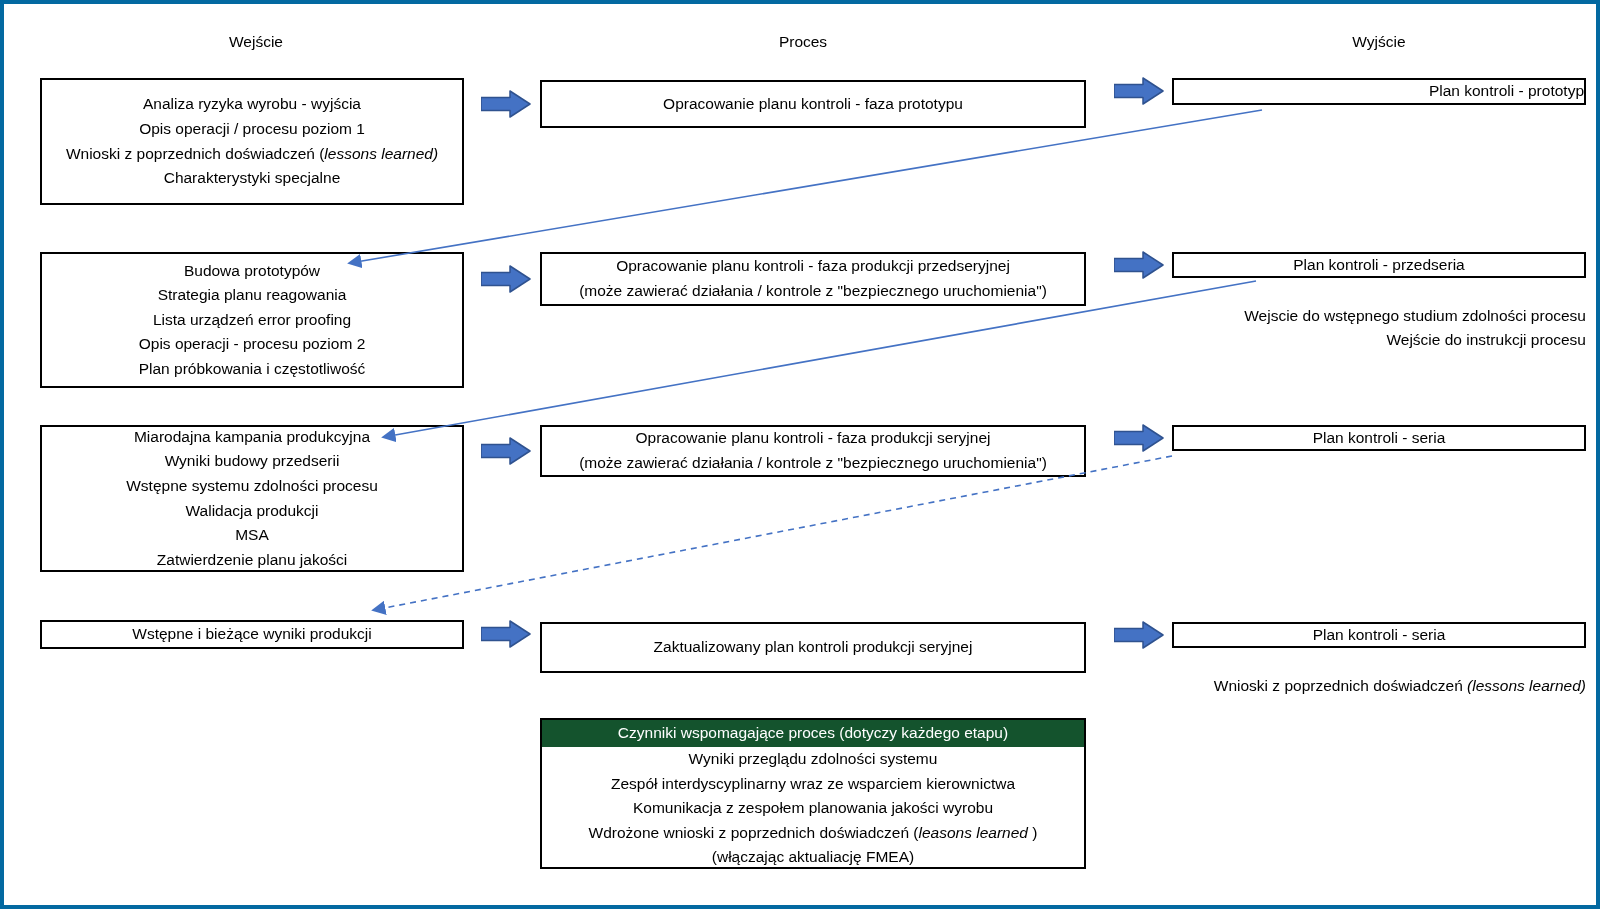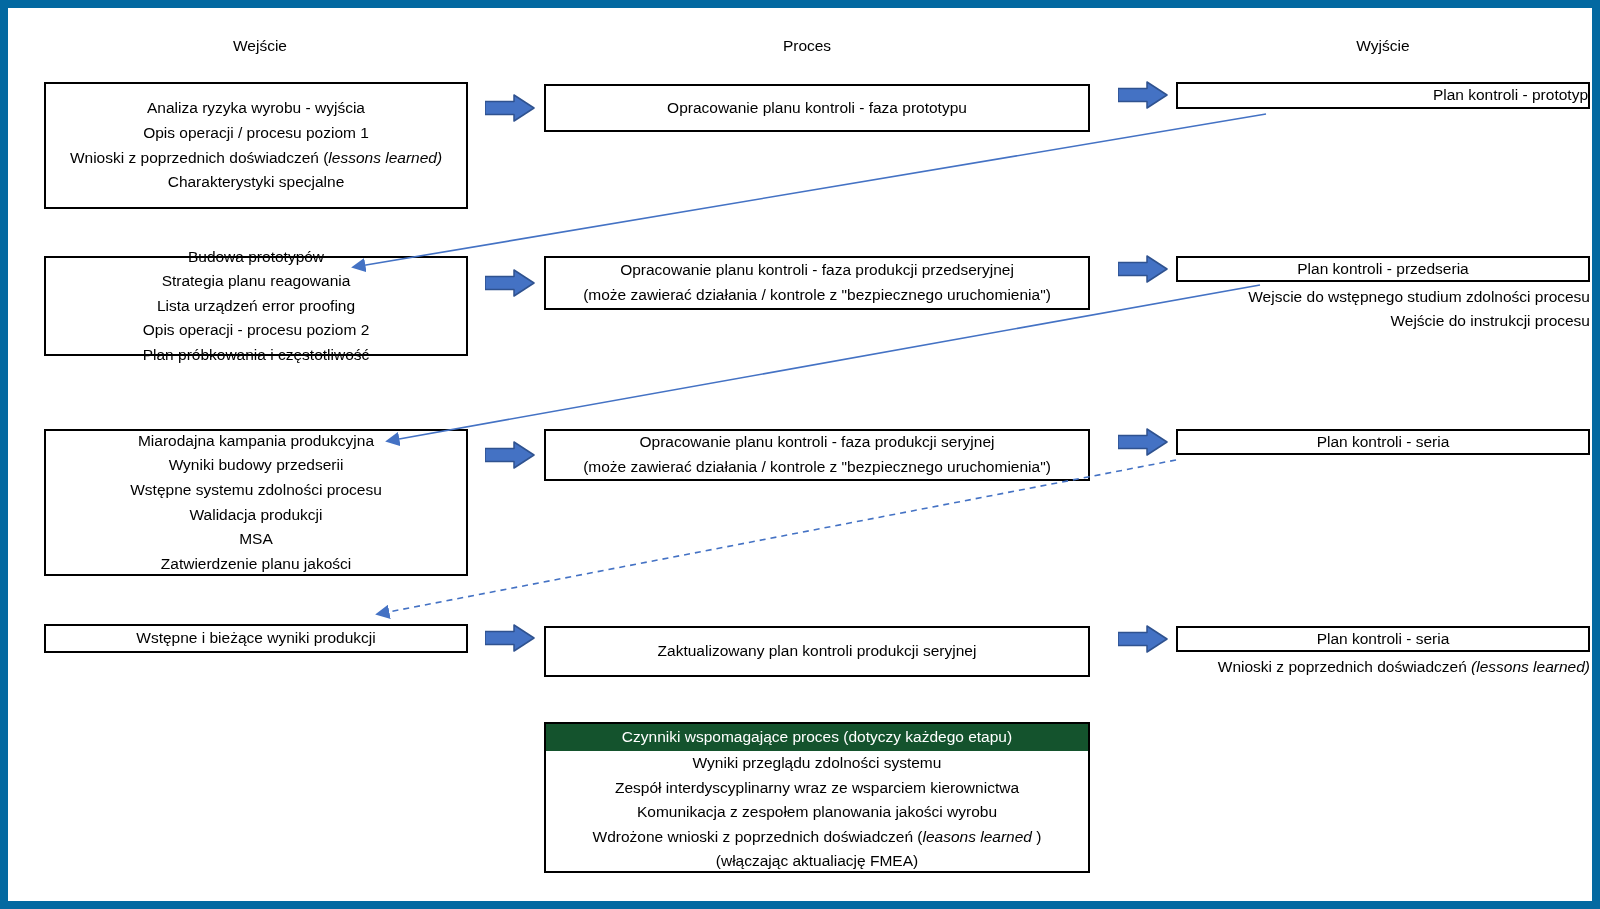--- a/index.html
+++ b/index.html
@@ -1,30 +1,30 @@
 <!DOCTYPE html>
 <html><head>
 <meta charset="utf-8">
 <style>
   html,body{margin:0;padding:0;background:#fff;}
   #canvas{
     position:relative;width:1600px;height:909px;background:#ffffff;
-    border:8px solid #0369a1;box-sizing:border-box;overflow:hidden;
+    border:4px solid #0369a1;box-sizing:border-box;overflow:hidden;
     font-family:"Liberation Sans",sans-serif;color:#000;
   }
   .hdr{position:absolute;top:29px;font-size:15.5px;text-align:center;}
   .box{
     position:absolute;border:2px solid #000;background:#fff;box-sizing:border-box;
     display:flex;flex-direction:column;justify-content:center;align-items:center;
     text-align:center;font-size:15.5px;line-height:24.6px;
   }
   .ln{width:100%;white-space:nowrap;}
   .em{font-style:italic;}
   .barrow{position:absolute;width:50px;height:28px;}
-  .note{position:absolute;left:900px;width:682px;text-align:right;font-size:15.5px;line-height:24px;}
+  .note{position:absolute;left:900px;width:682px;text-align:right;font-size:15.5px;line-height:24px;margin-top:23px;}
   .support{justify-content:flex-start;padding:0;}
   .support-hdr{
     width:100%;height:27px;background:#14532d;color:#fff;flex:0 0 27px;
     display:flex;align-items:center;justify-content:center;font-size:15.5px;
   }
   .support-body{flex:1;width:100%;display:flex;flex-direction:column;justify-content:center;}
   #connectors{position:absolute;left:0;top:0;width:1592px;height:901px;pointer-events:none;}
 </style>
 </head>
 <body>
@@ -51,21 +51,21 @@
   </div>
 
   <svg class="barrow" style="left:1110px;top:73px;" viewBox="0 0 50 28">
     <polygon points="0,7.5 29,7.5 29,1 49,14 29,27 29,20.5 0,20.5" fill="#4472C4" stroke="#2F528F" stroke-width="1.5" stroke-linejoin="round"></polygon>
   </svg>
 
   <div class="box" style="left:1168px;top:74px;width:414px;height:27px;text-align:right;">
     <div class="ln">Plan kontroli - prototyp</div>
   </div>
 
-  <div class="box" style="left:36px;top:248px;width:424px;height:100px;">
+  <div class="box" style="left:36px;top:248px;width:424px;height:136px;">
     <div class="ln">Budowa prototypów</div>
     <div class="ln">Strategia planu reagowania</div>
     <div class="ln">Lista urządzeń error proofing</div>
     <div class="ln">Opis operacji - procesu poziom 2</div>
     <div class="ln">Plan próbkowania i częstotliwość</div>
   </div>
 
   <svg class="barrow" style="left:477px;top:261px;" viewBox="0 0 50 28">
     <polygon points="0,7.5 29,7.5 29,1 49,14 29,27 29,20.5 0,20.5" fill="#4472C4" stroke="#2F528F" stroke-width="1.5" stroke-linejoin="round"></polygon>
   </svg>

